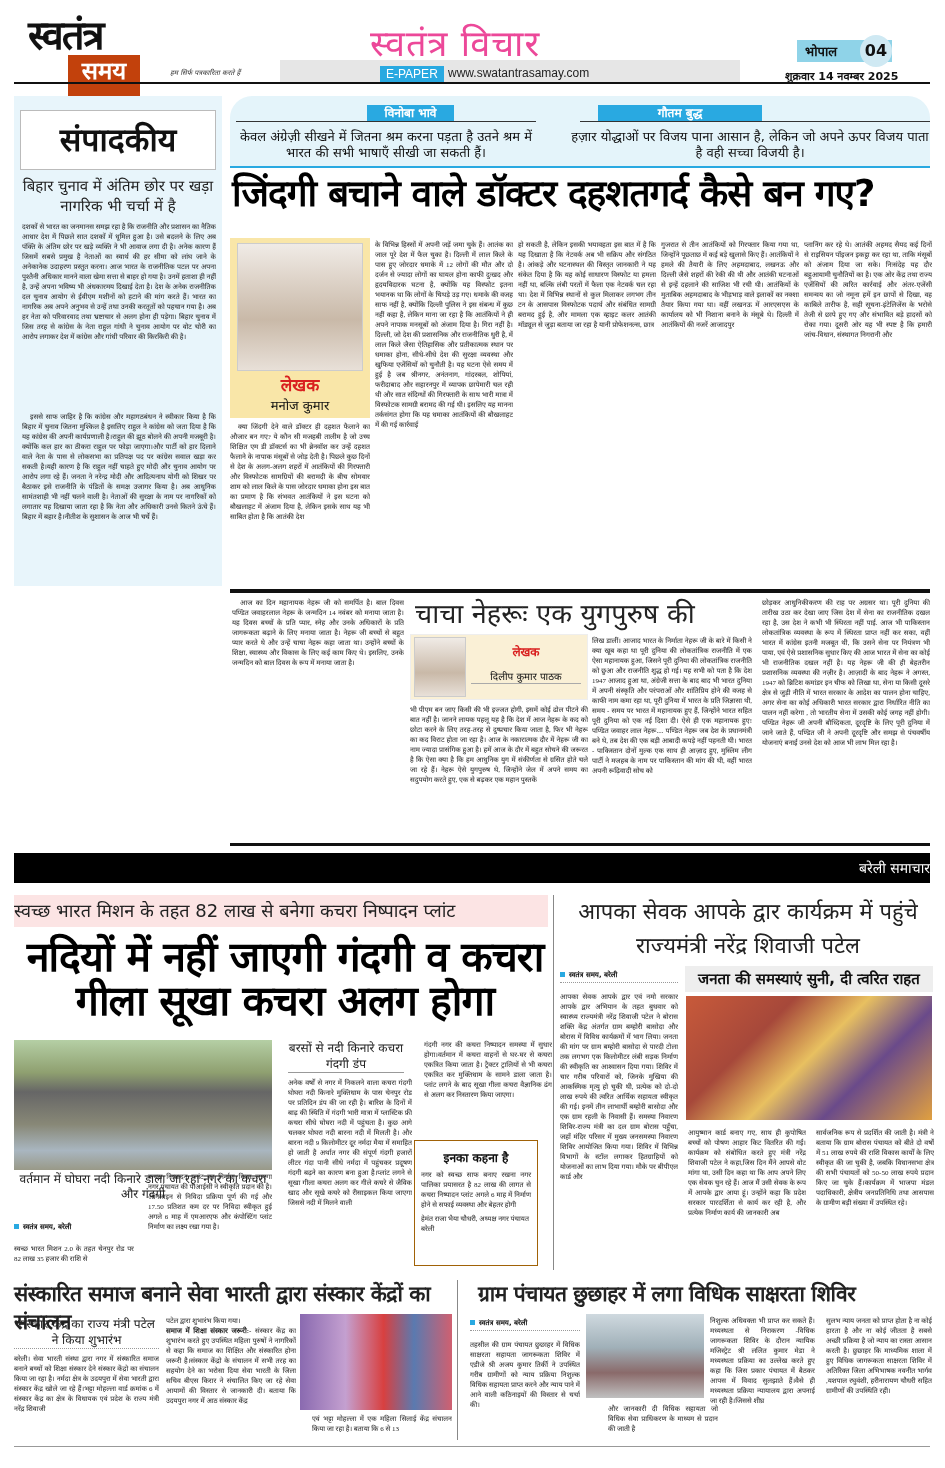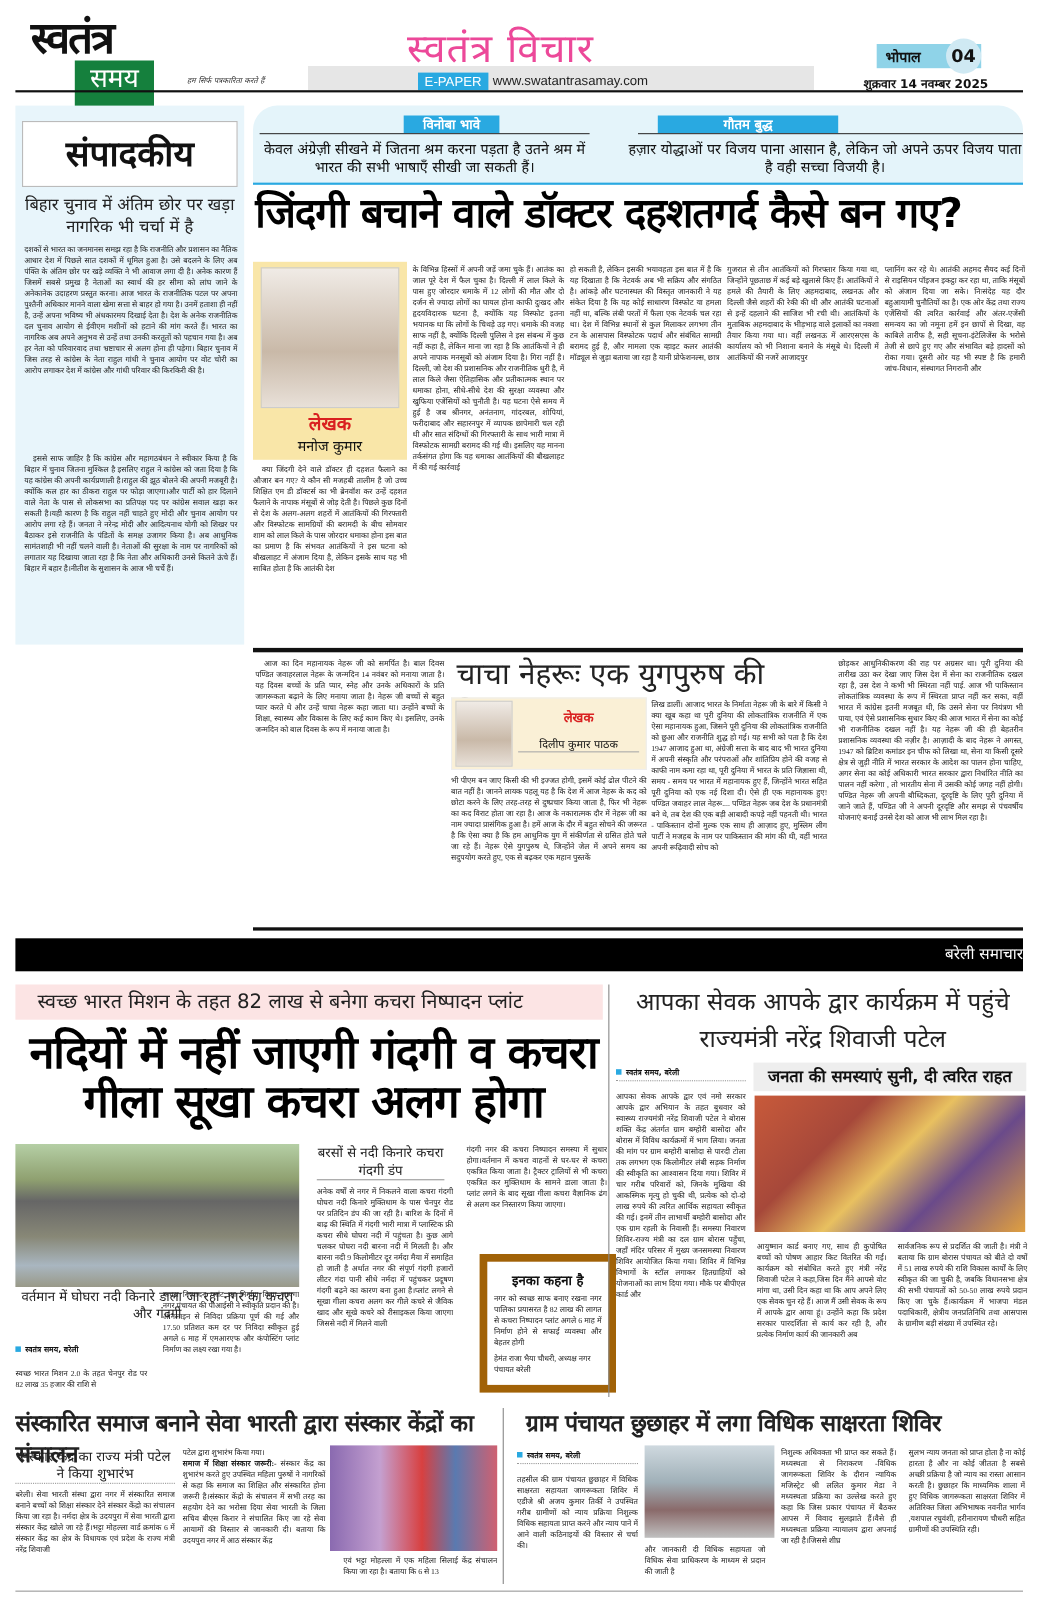--- a/index.html
+++ b/index.html
@@ -1,20 +1,20 @@
 <!DOCTYPE html>
 <html><head>
 <meta charset="utf-8">
 <style>
 *{box-sizing:border-box;margin:0;padding:0}
 body{width:945px;height:1468px;background:#fff;font-family:"DejaVu Sans","Liberation Sans",sans-serif;color:#111;overflow:hidden;position:relative}
 .abs{position:absolute}
 
 .logo-top{left:28px;top:14px;font-family:"DejaVu Serif",serif;font-size:40px;font-weight:bold;letter-spacing:-2px;line-height:42px;color:#111}
-.logo-red{left:68px;top:55px;width:72px;height:47px;background:#15803d;color:#fff;font-family:"DejaVu Serif",serif;font-weight:normal;font-size:24px;line-height:32px;text-align:center}
+.logo-red{left:68px;top:55px;width:72px;height:47px;background:#c2410c;color:#fff;font-family:"DejaVu Serif",serif;font-weight:bold;font-size:24px;line-height:32px;text-align:center}
 .tagline{left:170px;top:68px;font-size:7px;font-style:italic;color:#333}
 .grey-strip{left:280px;top:60px;width:460px;height:22px;background:#e6e6e6}
 .mast-title{left:370px;top:18px;font-size:36px;color:#ec4899;letter-spacing:1px}
 .epaper{left:380px;top:66px;background:#29a9e1;color:#fff;font-size:12px;padding:1px 6px;font-family:"Liberation Sans",sans-serif}
 .url{left:448px;top:66px;font-size:12px;color:#222;font-family:"Liberation Sans",sans-serif}
 .city{left:797px;top:40px;background:#8fd3e8;padding:2px 8px;font-size:13px;font-weight:bold;width:95px;height:22px}
 .page-no{left:860px;top:35px;width:32px;height:32px;border-radius:16px;background:#cfe9f3;font-weight:bold;font-size:16px;text-align:center;line-height:32px}
 .date{left:785px;top:68px;font-size:11px;font-weight:bold}
 .mast-line{left:14px;top:82px;width:916px;height:2px;background:#111}
 
@@ -30,32 +30,32 @@
 .main-head{left:232px;top:172px;width:700px;font-size:37px;font-weight:bold;letter-spacing:-1px;line-height:44px;color:#000}
 .author-box{left:230px;top:238px;width:140px;height:180px;background:#f9e6a8}
 .photo{background:linear-gradient(#f0ebe6,#c9b9a8 60%,#e8e0d8);border:1px solid #ccc}
 .author-lbl{color:#d92020;font-size:17px;font-weight:bold;text-align:center}
 .author-name{font-size:13px;text-align:center}
 .thick{height:4px;background:#111}
 
 .nehru-title{left:415px;top:596px;width:340px;font-size:27px;line-height:36px;color:#222}
 .nehru-author{left:410px;top:634px;width:178px;height:66px;background:#faf0d6;border:1px solid #eee}
 .bareli-band{left:14px;top:853px;width:916px;height:30px;background:#000;color:#fff;text-align:right;font-size:14px;line-height:30px}
-.pink-band{left:14px;top:895px;width:534px;height:32px;background:#fce4e4;font-size:18px;line-height:32px;padding-left:20px;color:#222}
+.pink-band{left:14px;top:895px;width:534px;height:32px;background:#fce4e4;font-size:18px;line-height:32px;padding-left:0;color:#222}
 .big-head{left:20px;top:935px;width:530px;font-size:41px;font-weight:bold;line-height:44px;text-align:center;color:#000;letter-spacing:-1px}
 .right-head{left:558px;top:895px;width:380px;font-size:22px;line-height:34px;text-align:center;color:#222}
 .sub-head-r{left:685px;top:966px;width:248px;height:26px;background:#eee;font-size:15px;font-weight:bold;text-align:center;line-height:26px}
 .byline{font-size:7px;font-weight:bold}
 .byline::before{content:"";display:inline-block;width:5px;height:5px;background:#29a9e1;margin-right:4px}
 .img-dump{background:linear-gradient(#b5cfa5,#8fa070 25%,#666 40%,#887 65%,#a9b6c0 85%,#998)}
 .img-crowd{background:linear-gradient(135deg,#c85a3a,#a6483a 30%,#e8c060 50%,#6a4a8a 70%,#e0a040)}
 .img-event{background:linear-gradient(90deg,#8a6ab0,#c4a0d0 30%,#d84040 55%,#5a7ab0 75%,#d06070)}
 .img-hall{background:linear-gradient(#cfd9df,#a0b0b8 40%,#8a6a6a 70%,#c0c0c0)}
 .section-rule{width:1px;background:#888}
-.inbox{left:436px;top:1140px;width:124px;height:126px;border:7px solid #a16207}
+.inbox{left:414px;top:1140px;width:124px;height:126px;border:1px solid #a16207}
 .bottom-head{font-size:21px;line-height:28px;font-weight:bold;color:#222;letter-spacing:-0.5px}
 </style>
 </head>
 <body>
 
 <div class="abs logo-top">स्वतंत्र</div>
 <div class="abs logo-red">समय</div>
 <div class="abs tagline">हम सिर्फ पत्रकारिता करते हैं</div>
 <div class="abs grey-strip"></div>
 <div class="abs mast-title">स्वतंत्र विचार</div>
@@ -147,21 +147,21 @@
 </div>
 <div class="abs img-event" style="left:300px;top:1314px;width:152px;height:96px"></div>
 <div class="abs col-text" style="left:312px;top:1414px;width:140px;height:30px;overflow:hidden">एवं भट्टा मोहल्ला में एक महिला सिलाई केंद्र संचालन किया जा रहा है। बताया कि 6 से 13</div>
 
 <div class="abs section-rule" style="left:457px;top:1280px;height:160px"></div>
 
 <div class="abs bottom-head" style="left:478px;top:1280px;width:460px">ग्राम पंचायत छुछाहर में लगा विधिक साक्षरता शिविर</div>
 <div class="abs byline" style="left:470px;top:1318px;width:110px;border-bottom:1px dotted #999;padding-bottom:3px">स्वतंत्र समय, बरेली</div>
 <div class="abs col-text" style="left:470px;top:1340px;width:110px;height:104px;overflow:hidden">तहसील की ग्राम पंचायत छुछाहर में विधिक साक्षरता सहायता जागरूकता शिविर में एडीजे श्री अजय कुमार तिर्की ने उपस्थित गरीब ग्रामीणों को न्याय प्रक्रिया निशुल्क विधिक सहायता प्राप्त करने और न्याय पाने में आने वाली कठिनाइयों की विस्तार से चर्चा की।</div>
 <div class="abs img-hall" style="left:586px;top:1314px;width:118px;height:84px"></div>
-<div class="abs col-text" style="left:586px;top:1404px;width:110px;height:40px;overflow:hidden">और जानकारी दी विधिक सहायता जो विधिक सेवा प्राधिकरण के माध्यम से प्रदान की जाती है</div>
+<div class="abs col-text" style="left:608px;top:1404px;width:110px;height:40px;overflow:hidden">और जानकारी दी विधिक सहायता जो विधिक सेवा प्राधिकरण के माध्यम से प्रदान की जाती है</div>
 <div class="abs col-text" style="left:710px;top:1316px;width:105px;height:128px;overflow:hidden">निशुल्क अधिवक्ता भी प्राप्त कर सकते हैं। मध्यस्थता से निराकरण -विधिक जागरूकता शिविर के दौरान न्यायिक मजिस्ट्रेट श्री ललित कुमार मेडा ने मध्यस्थता प्रक्रिया का उल्लेख करते हुए कहा कि जिस प्रकार पंचायत में बैठकर आपस में विवाद सुलझाते हैं।वैसे ही मध्यस्थता प्रक्रिया न्यायालय द्वारा अपनाई जा रही है।जिससे शीघ्र</div>
 <div class="abs col-text" style="left:826px;top:1316px;width:106px;height:128px;overflow:hidden">सुलभ न्याय जनता को प्राप्त होता है ना कोई हारता है और ना कोई जीतता है सबसे अच्छी प्रक्रिया है जो न्याय का रास्ता आसान करती है। छुछाहर कि माध्यमिक शाला में हुए विधिक जागरूकता साक्षरता शिविर में अतिरिक्त जिला अभिभाषक नवनीत भार्गव ,यशपाल रघुवंशी, हरीनारायण चौधरी सहित ग्रामीणों की उपस्थिति रही।</div>
 
 <div class="abs" style="left:14px;top:1446px;width:916px;height:1px;background:#999"></div>
 <div class="abs" style="left:40px;top:1456px;width:880px;display:flex;justify-content:space-around">
   <div></div>
   <div></div>
   <div></div>
   <div></div>
   <div></div>

